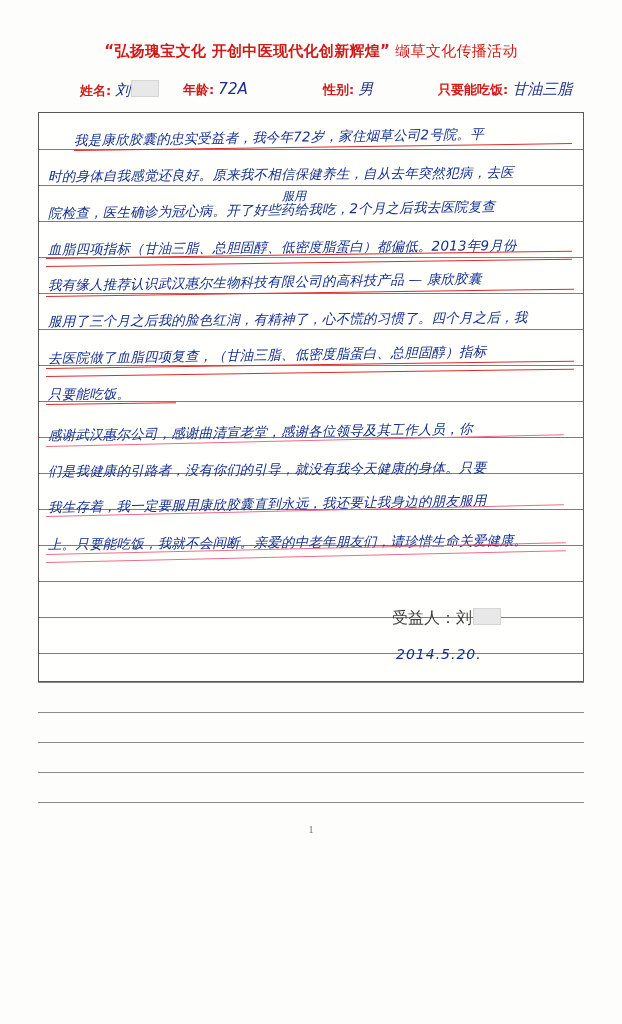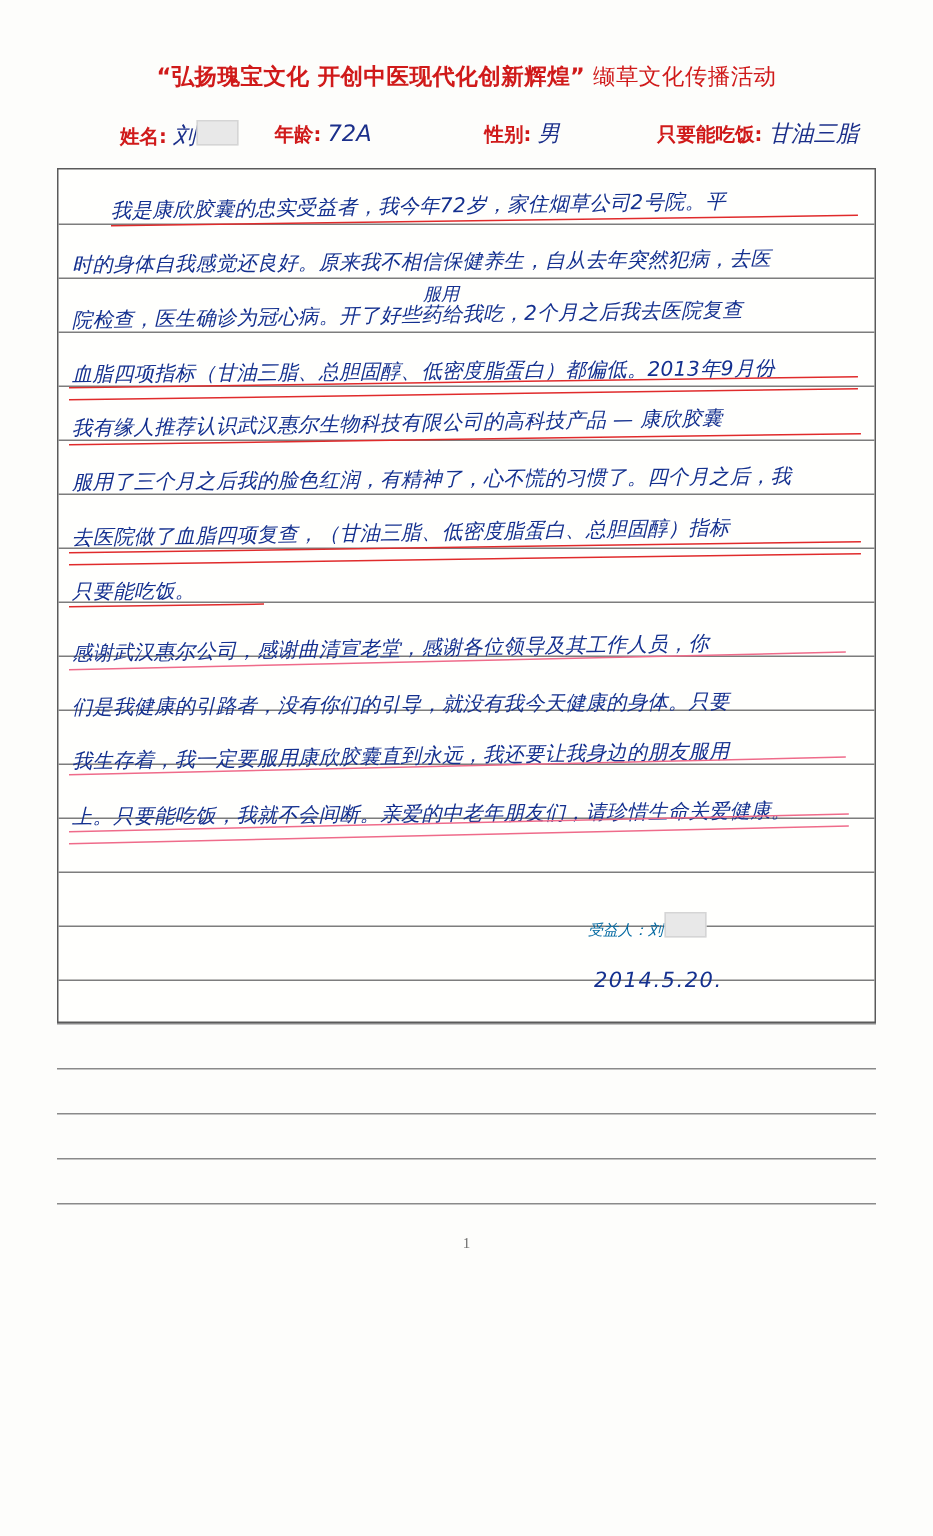--- a/index.html
+++ b/index.html
@@ -134,23 +134,22 @@
     font-family: "DejaVu Sans", sans-serif;
     color: #14308f;
     font-size: 12px;
     font-style: italic;
     white-space: nowrap;
   }
 
   .sig {
     position: absolute;
     font-family: "DejaVu Sans", sans-serif;
-    color: #0369a1;
-    font-size: 10px;
-    font-style: italic;
+    color: #404040;
+    font-size: 16px;
     white-space: nowrap;
   }
   .sig .redact { vertical-align: -2px; }
 
   .date {
     position: absolute;
     font-family: "DejaVu Sans", sans-serif;
     color: #14308f;
     font-size: 14px;
     font-style: italic;

